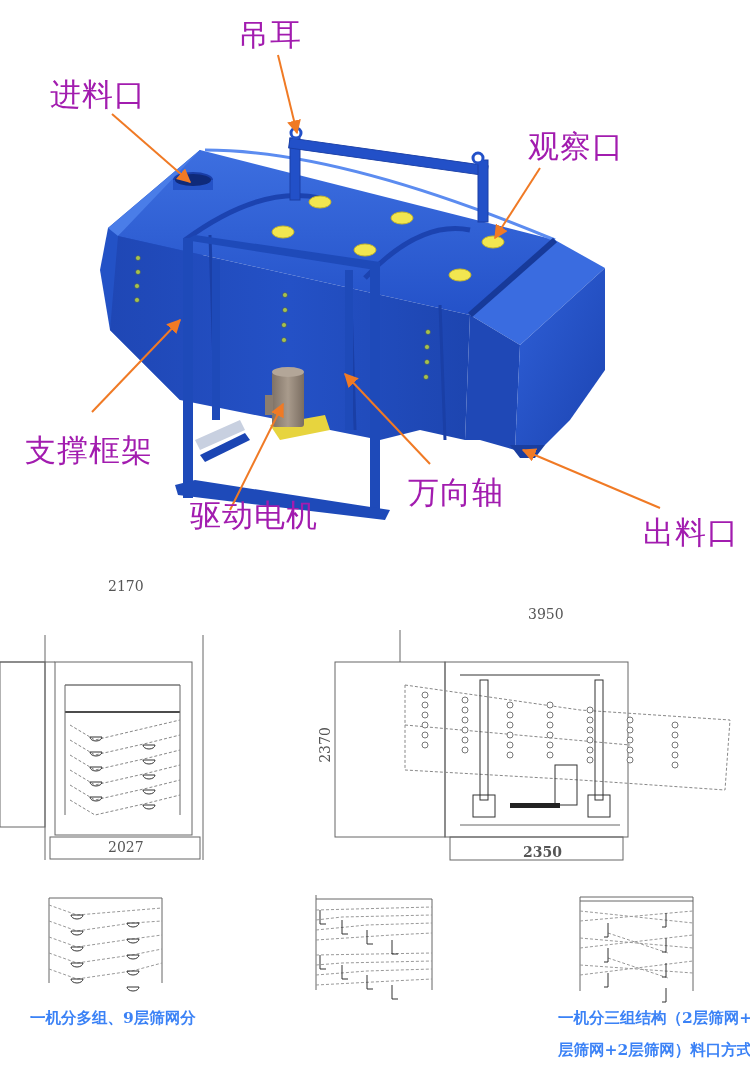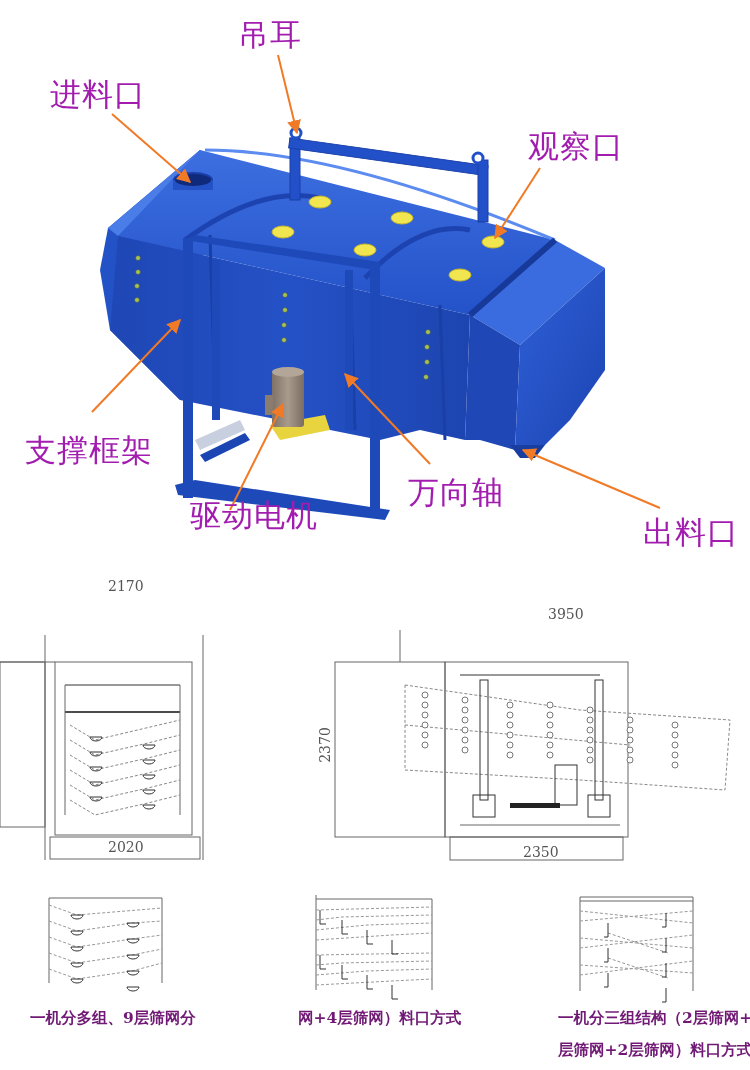--- a/index.html
+++ b/index.html
@@ -9,21 +9,21 @@
     position: absolute; font-family: "DejaVu Sans", sans-serif; font-size: 31px;
     color: #a21caf; white-space: nowrap; letter-spacing: 1px; line-height: 1;
   }
   .dim {
     position: absolute; font-family: "DejaVu Serif", serif; font-size: 14px;
     color: #555; white-space: nowrap; line-height: 1;
   }
   .dim.vertical { transform: rotate(-90deg); transform-origin: center; }
   .caption {
     position: absolute; font-family: "DejaVu Serif", serif; font-size: 15.5px;
-    color: #701a75; line-height: 32px; font-weight: bold; white-space: nowrap;
+    color: #3b82f6; line-height: 32px; font-weight: bold; white-space: nowrap;
   }
   svg { position: absolute; overflow: visible; }
 </style>
 </head>
 <body>
 
 <svg width="750" height="580" viewBox="0 0 750 580" style="left:0;top:0;">
   <defs>
     <linearGradient id="gTop" x1="0" y1="0" x2="0" y2="1">
       <stop offset="0" stop-color="#3d6fe0"></stop>
@@ -177,21 +177,21 @@
       <path d="M90,157 a6,4 0 0,0 12,0 z"></path>
     <path d="M90,172 a6,4 0 0,0 12,0 z"></path>
     <path d="M143,120 a6,4 0 0,0 12,0 z"></path>
       <path d="M143,135 a6,4 0 0,0 12,0 z"></path>
     <path d="M143,150 a6,4 0 0,0 12,0 z"></path>
       <path d="M143,165 a6,4 0 0,0 12,0 z"></path>
     <path d="M143,180 a6,4 0 0,0 12,0 z"></path>
   </g>
 </svg>
 <span class="dim" style="left:108px;top:579px;">2170</span>
-<span class="dim" style="left:108px;top:840px;">2020</span>
+<span class="dim" style="left:108px;top:840px;">2027</span>
 
 <svg width="400" height="240" viewBox="0 0 400 240" style="left:330px;top:625px;" stroke="#666" fill="none" stroke-width="1">
   <line x1="70" y1="5" x2="70" y2="37"></line>
   <rect x="5" y="37" width="110" height="175"></rect>
   <rect x="115" y="37" width="183" height="175"></rect>
   <rect x="120" y="212" width="173" height="23"></rect>
   <line x1="130" y1="50" x2="270" y2="50" stroke="#333"></line>
   <line x1="130" y1="200" x2="290" y2="200"></line>
   <g stroke="#888" stroke-dasharray="3,2">
     <polygon points="75,60 250,85 400,95 395,165 250,155 75,145"></polygon>
@@ -241,23 +241,23 @@
       <circle cx="300" cy="115" r="3"></circle>
       <circle cx="300" cy="125" r="3"></circle>
       <circle cx="300" cy="135" r="3"></circle>
     <circle cx="345" cy="100" r="3"></circle>
       <circle cx="345" cy="110" r="3"></circle>
       <circle cx="345" cy="120" r="3"></circle>
       <circle cx="345" cy="130" r="3"></circle>
       <circle cx="345" cy="140" r="3"></circle>
   </g>
 </svg>
-<span class="dim" style="left:528px;top:607px;margin-left:20px;">3950</span>
+<span class="dim" style="left:528px;top:607px;">3950</span>
 <span class="dim vertical" style="left:307px;top:738px;">2370</span>
-<span class="dim" style="left:523px;top:845px;">2350</span>
+<span class="dim" style="left:523px;top:845px;font-weight:bold;">2350</span>
 
 <svg width="120" height="100" viewBox="0 0 120 100" style="left:47px;top:893px;" stroke="#666" fill="none" stroke-width="1">
   <line x1="2" y1="5" x2="115" y2="5"></line>
   <line x1="2" y1="5" x2="2" y2="90"></line>
     <line x1="115" y1="5" x2="115" y2="90"></line>
   <g stroke="#999" stroke-dasharray="3,2">
     <path d="M2,12 L30,22 L115,15"></path>
       <path d="M2,28 L30,38 L85,30 L115,28"></path>
     <path d="M2,44 L30,54 L85,46 L115,42"></path>
       <path d="M2,60 L30,70 L85,62 L115,56"></path>
@@ -326,18 +326,17 @@
       <path d="M88,45 v14 h-4"></path>
       <path d="M88,70 v14 h-4"></path>
       <path d="M88,95 v14 h-4"></path>
   </g>
 </svg>
 
 <div class="caption" style="left:30px;top:1002px;">
   <div>一机分多组、9层筛网分</div>
 </div>
 <div class="caption" style="left:298px;top:1002px;">
-  <div>网+4层筛网）料口方式</div>
 </div>
 <div class="caption" style="left:558px;top:1002px;">
   <div>一机分三组结构（2层筛网+2</div>
   <div>层筛网+2层筛网）料口方式</div>
 </div>
 
 </body></html>

